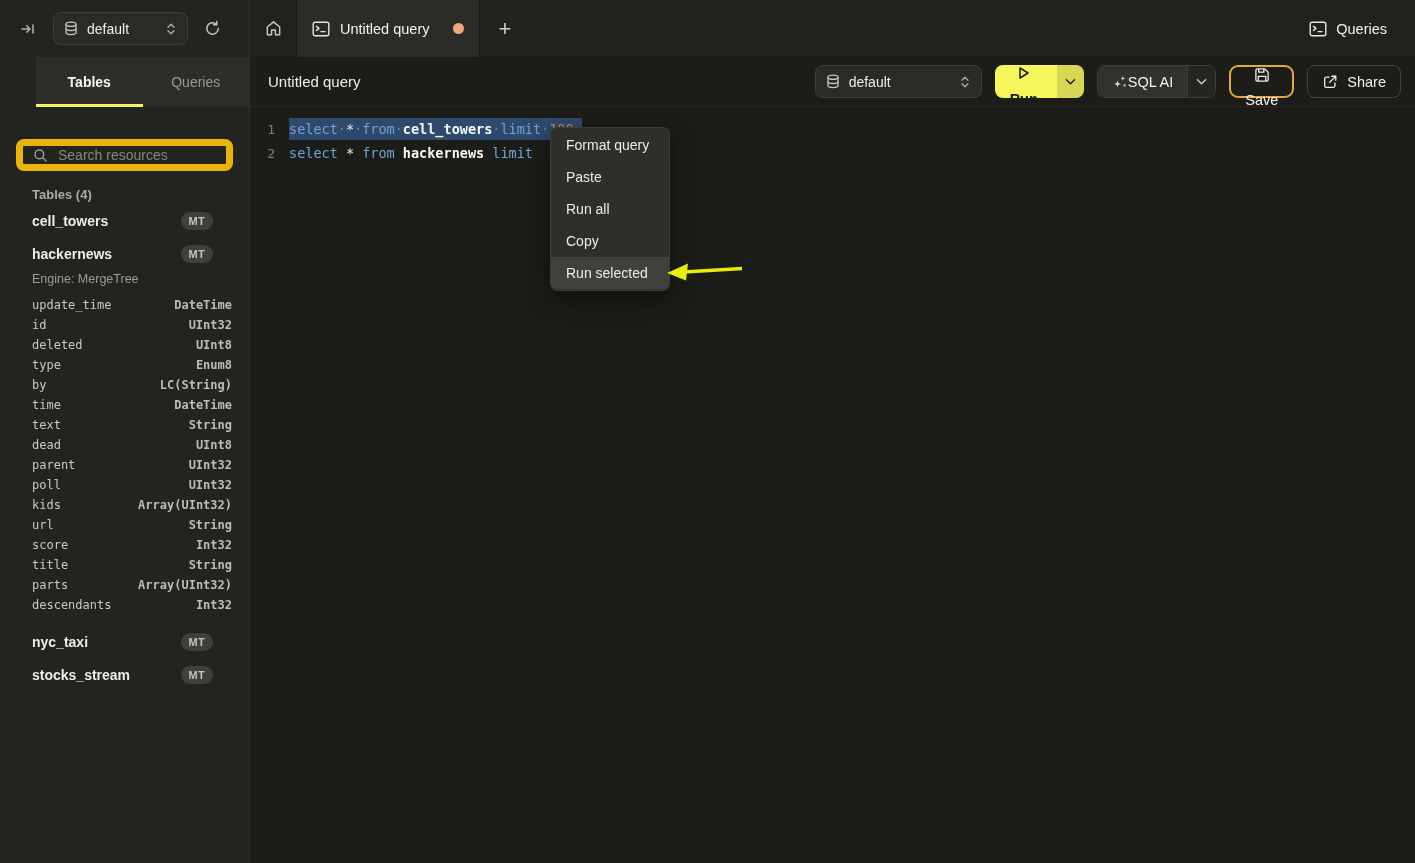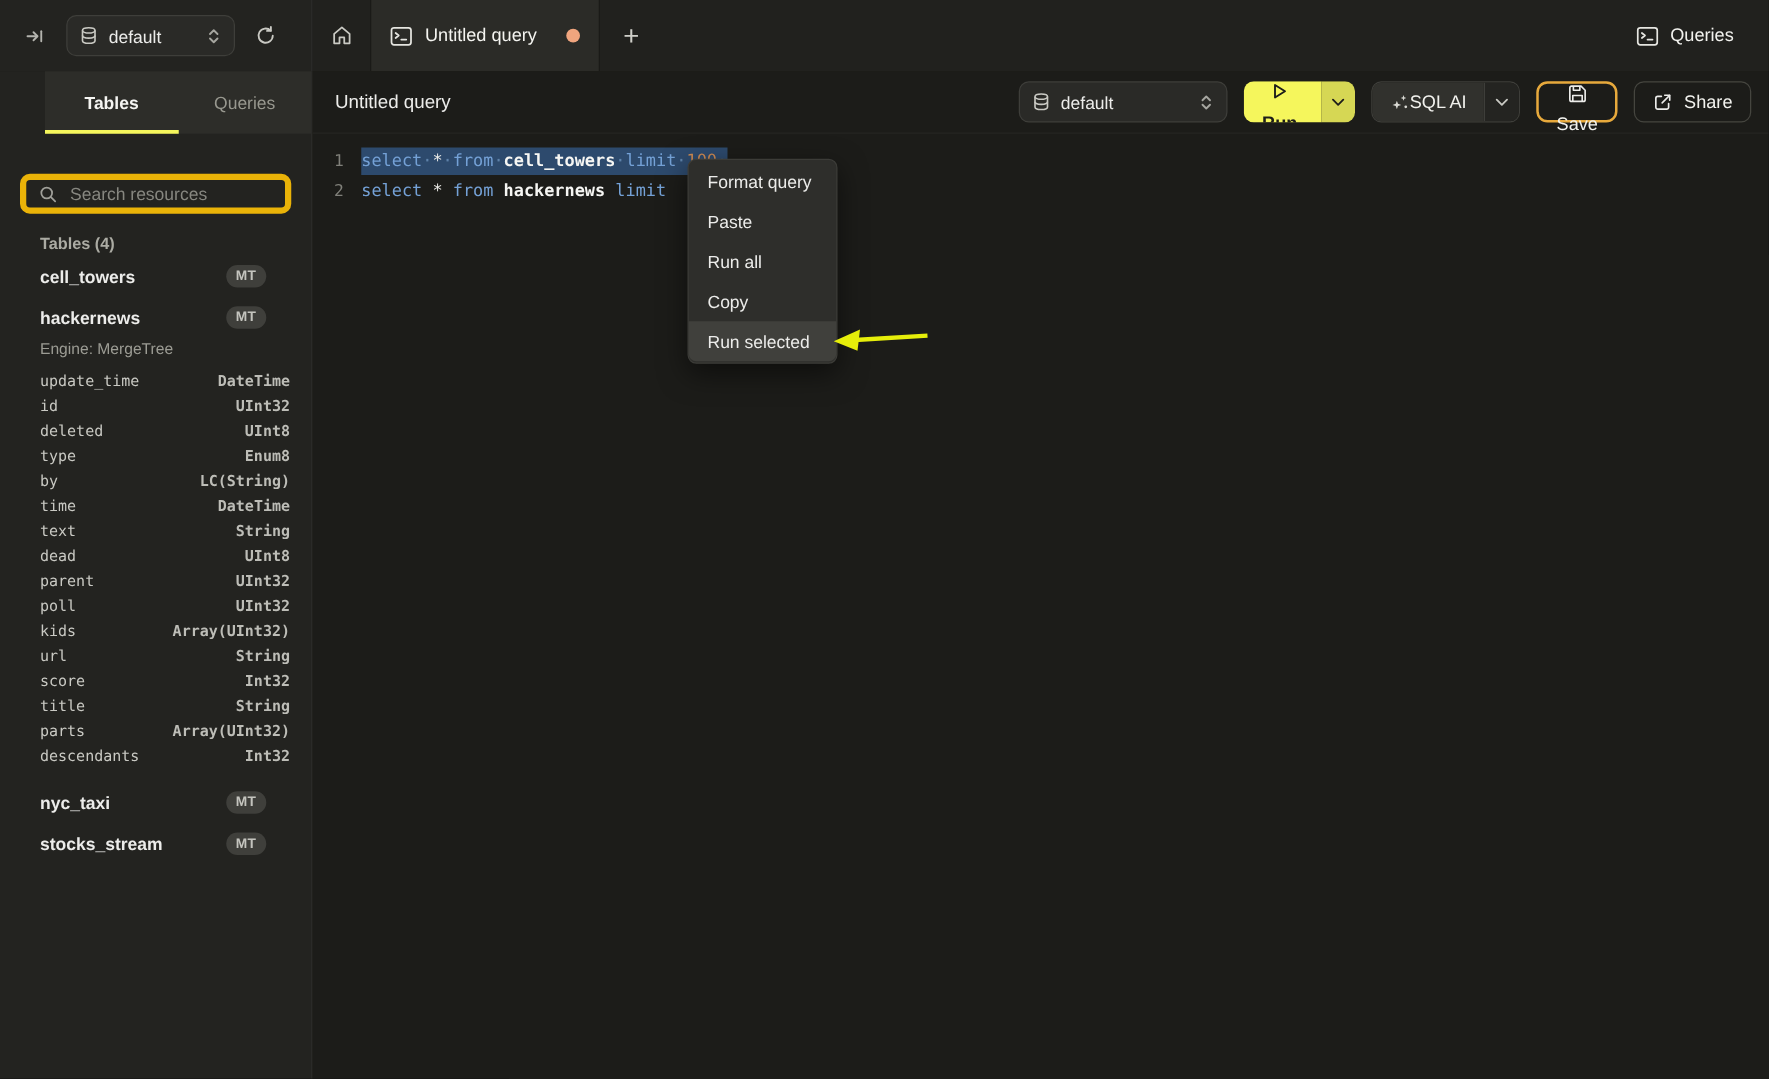--- a/index.html
+++ b/index.html
@@ -38,21 +38,21 @@
   .sidebar-tabs{height:50px;flex:none;display:flex;background:#2d2d29;border-bottom:1px solid #19191 7;margin-left:36px;}
   .stab{flex:1;display:flex;align-items:center;justify-content:center;font-size:14px;color:#98988f;
         position:relative;cursor:pointer;}
   .stab.active{color:#f5f5f2;font-weight:700;}
   .stab.active::after{content:"";position:absolute;left:0;right:0;bottom:0;height:3px;background:#f5f65c;}
 
   .sidebar-content{flex:1;padding-top:16px;overflow:hidden;}
   .new-table-btn{margin:0 16px;width:217px;height:32px;background:#f5f65c;color:#1d1d1a;border:none;
                  border-radius:8px;font-family:inherit;font-weight:600;font-size:14px;display:flex;
                  align-items:center;justify-content:center;gap:9px;cursor:pointer;}
-  .search-box{margin:16px 16px 0;height:32px;box-sizing:border-box;border:5px solid #eab308;
+  .search-box{margin:16px 16px 0;height:32px;box-sizing:border-box;border:7px solid #eab308;
               border-radius:8px;display:flex;align-items:center;padding:0 10px;gap:8px;}
   .search-box input{background:transparent;border:none;outline:none;color:#ececea;font-size:14px;
                     width:100%;font-family:inherit;}
   .search-box input::placeholder{color:#878780;}
   .section-header{margin:16px 32px 2px;font-size:13px;font-weight:600;color:#ababa3;}
 
   .table-row{height:33px;display:flex;align-items:center;padding:0 36px 0 32px;cursor:pointer;}
   .t-name{font-size:14px;font-weight:600;color:#ececea;}
   .badge{margin-left:auto;background:#3f3f3b;color:#c4c4be;font-size:11px;font-weight:600;
          border-radius:9px;padding:3px 8px;letter-spacing:.3px;}

